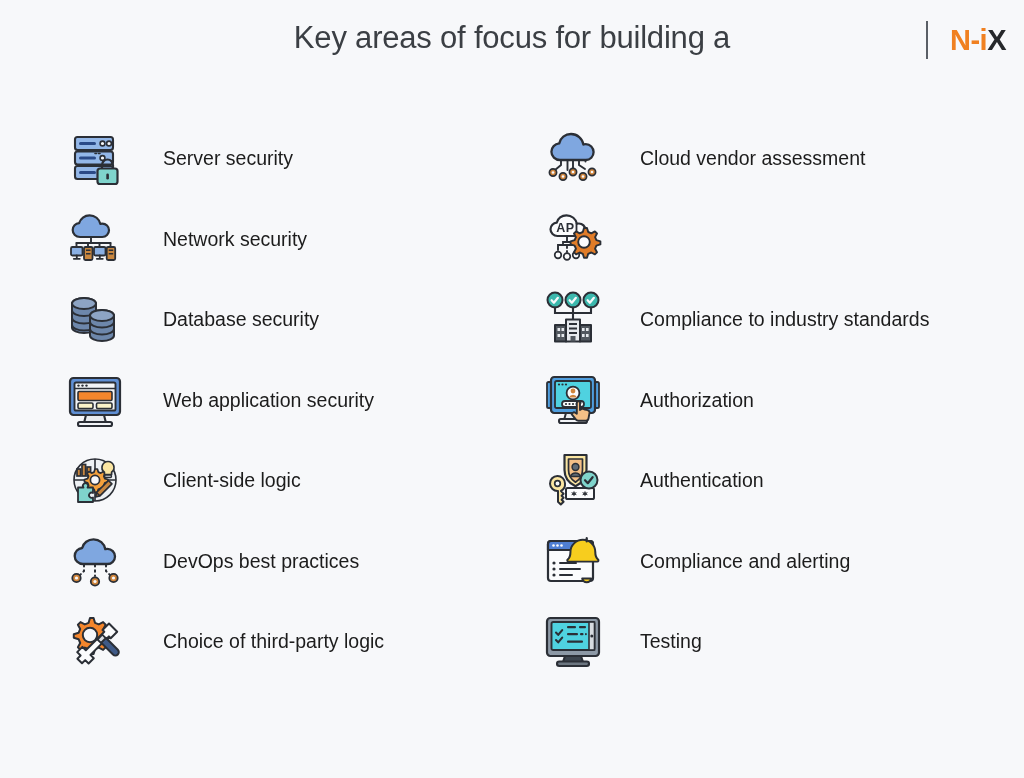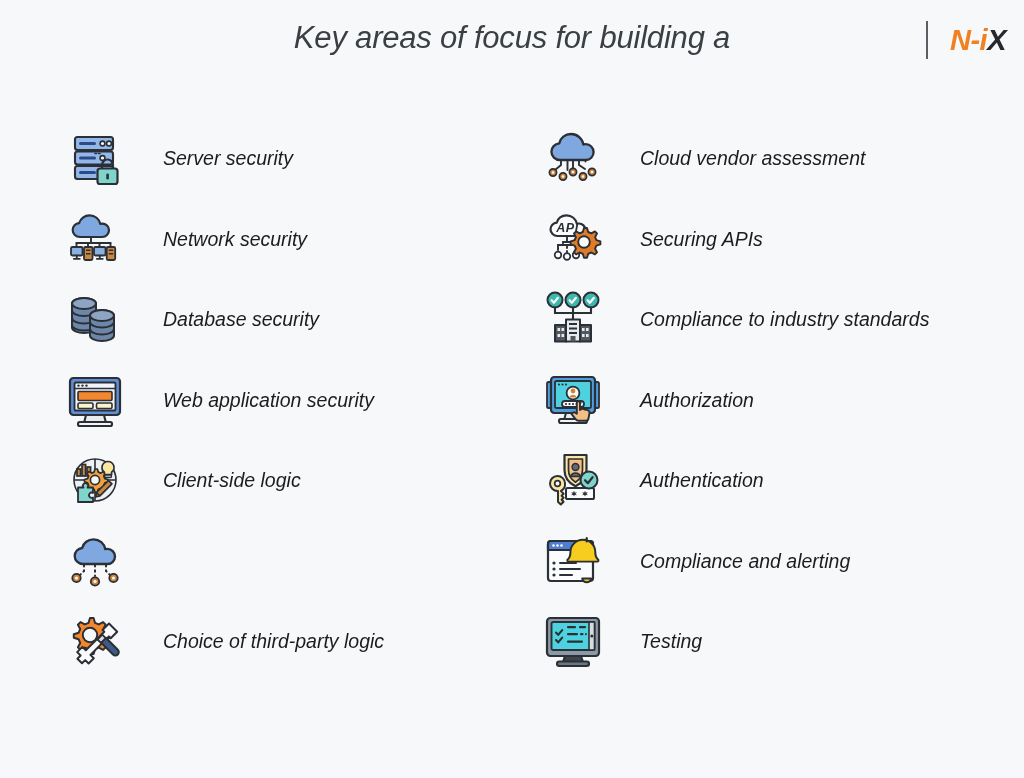--- a/index.html
+++ b/index.html
@@ -13,21 +13,20 @@
     font-family: "Liberation Sans", sans-serif;
     color: #232323;
     overflow: hidden;
     position: relative;
   }
   .page {
     position: relative;
     width: 1024px;
     height: 778px;
     box-sizing: border-box;
-    font-style: italic;
   }
 
   
   .header {
     position: absolute;
     top: 0;
     left: 0;
     width: 1024px;
     height: 112px;
   }
@@ -270,20 +269,21 @@
               <circle cx="31" cy="51.5" r="4.2"></circle>
               <circle cx="49.5" cy="48" r="4.2"></circle>
             </g>
             <g fill="#f7f8fa">
               <circle cx="12.5" cy="48" r="1.6"></circle>
               <circle cx="31" cy="51.5" r="1.6"></circle>
               <circle cx="49.5" cy="48" r="1.6"></circle>
             </g>
           </svg>
         </div>
+        <div class="item-label">DevOps best practices</div>
       </div>
 
 
       <div class="item">
         <div class="icon-box">
           <svg width="62" height="62" viewBox="0 0 62 62">
             <g transform="translate(26,25)">
               <path d="M0,-17 l3.6,0 1.4,4.8 3.8,1.6 4.3-2.3 2.6,2.6 -2.3,4.3 1.6,3.8 4.8,1.4 0,3.6 -4.8,1.4 -1.6,3.8 2.3,4.3 -2.6,2.6 -4.3-2.3 -3.8,1.6 -1.4,4.8 -3.6,0 -1.4-4.8 -3.8-1.6 -4.3,2.3 -2.6-2.6 2.3-4.3 -1.6-3.8 -4.8-1.4 0-3.6 4.8-1.4 1.6-3.8 -2.3-4.3 2.6-2.6 4.3,2.3 3.8-1.6z" fill="#f4862c" stroke="#2b2f36" stroke-width="2" stroke-linejoin="round"></path>
               <circle cx="0" cy="0" r="7.2" fill="#f7f8fa" stroke="#2b2f36" stroke-width="2"></circle>
             </g>
@@ -346,21 +346,20 @@
               <circle cx="16" cy="47" r="3.3"></circle>
               <circle cx="25" cy="48.5" r="3.3"></circle>
               <circle cx="34" cy="47" r="3.3"></circle>
             </g>
             <g transform="translate(42,34)">
               <path d="M0,-14 l3,0 1.2,4 3.1,1.3 3.6-1.9 2.1,2.1 -1.9,3.6 1.3,3.1 4,1.2 0,3 -4,1.2 -1.3,3.1 1.9,3.6 -2.1,2.1 -3.6-1.9 -3.1,1.3 -1.2,4 -3,0 -1.2-4 -3.1-1.3 -3.6,1.9 -2.1-2.1 1.9-3.6 -1.3-3.1 -4-1.2 0-3 4-1.2 1.3-3.1 -1.9-3.6 2.1-2.1 3.6,1.9 3.1-1.3z" fill="#e07c28" stroke="#2b2f36" stroke-width="1.9" stroke-linejoin="round"></path>
               <circle cx="0" cy="0" r="5.8" fill="#fbfcfd" stroke="#2b2f36" stroke-width="1.9"></circle>
             </g>
           </svg>
         </div>
-        <div class="item-label">Securing APIs</div>
       </div>
 
       <div class="item">
         <div class="icon-box">
           <svg width="62" height="62" viewBox="0 0 62 62">
             <g stroke="#2b2f36" stroke-width="2" fill="#3cb8ad">
               <circle cx="13" cy="12" r="7.5"></circle>
               <circle cx="31" cy="12" r="7.5"></circle>
               <circle cx="49" cy="12" r="7.5"></circle>
             </g>

